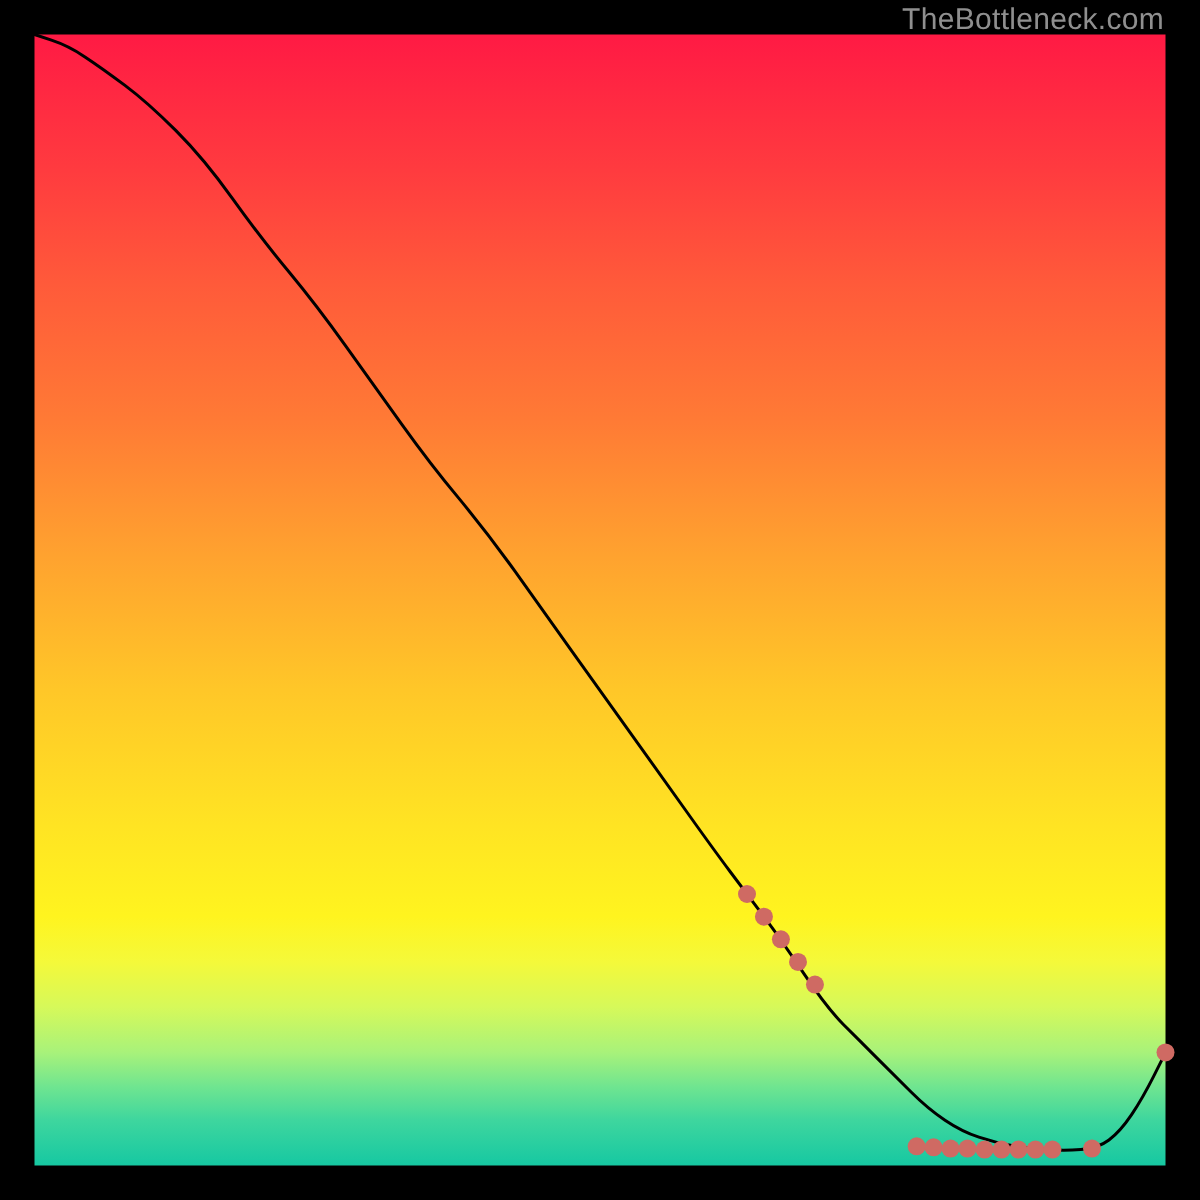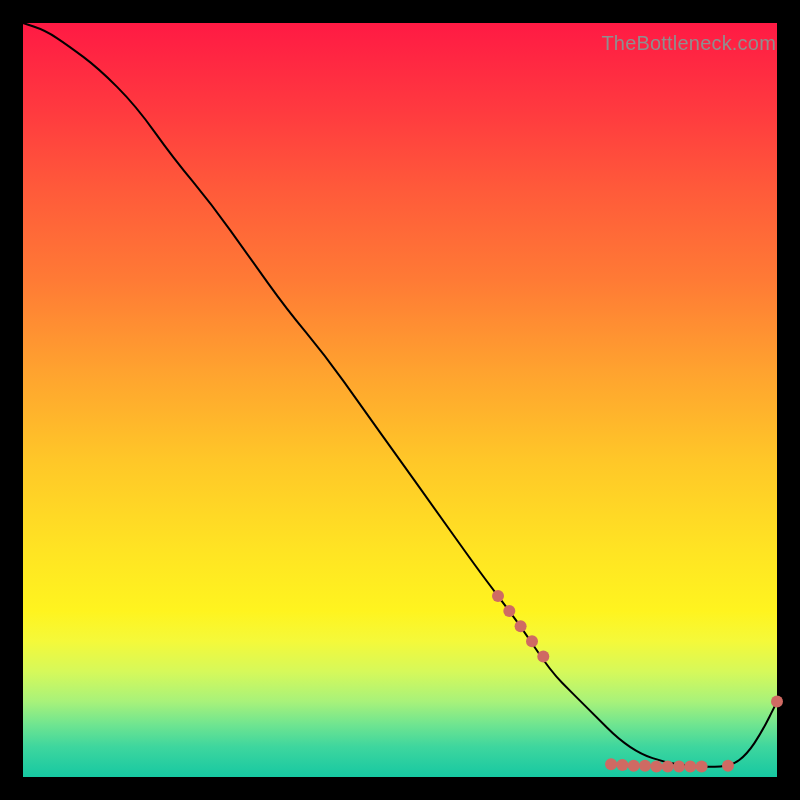--- a/index.html
+++ b/index.html
@@ -43,21 +43,20 @@
   }
   .watermark {
     position: absolute;
     top: 2px;
     right: 24px;
     color: #8f8f8f;
     font-size: 20px;
     font-weight: 500;
     letter-spacing: 0.2px;
     user-select: none;
-    margin-top: 30px;
   }
   svg.overlay {
     position: absolute;
     left: 23px;
     top: 23px;
     width: 754px;
     height: 754px;
     overflow: visible;
   }
 </style>

